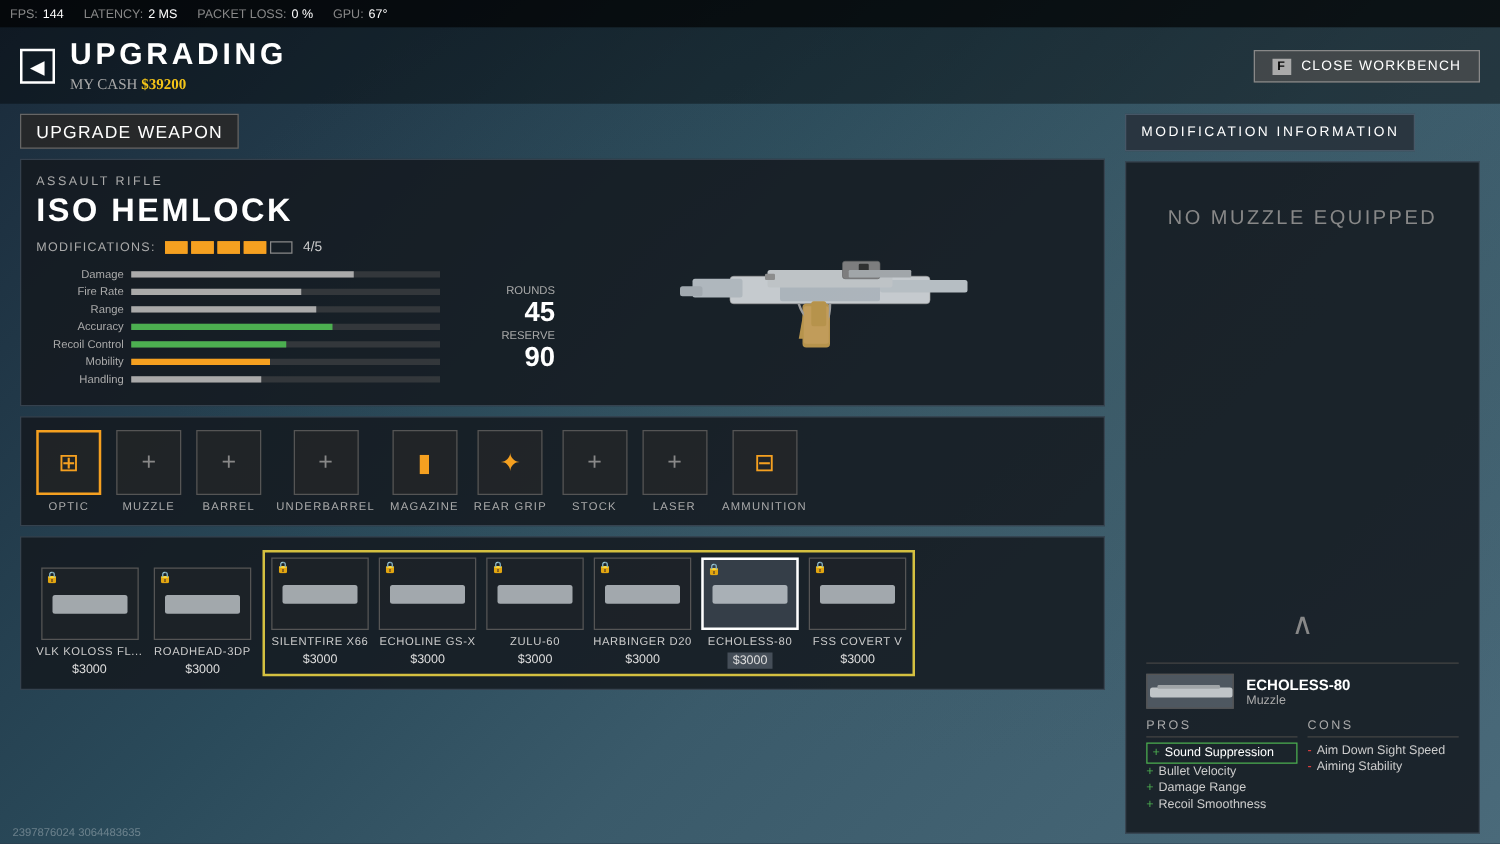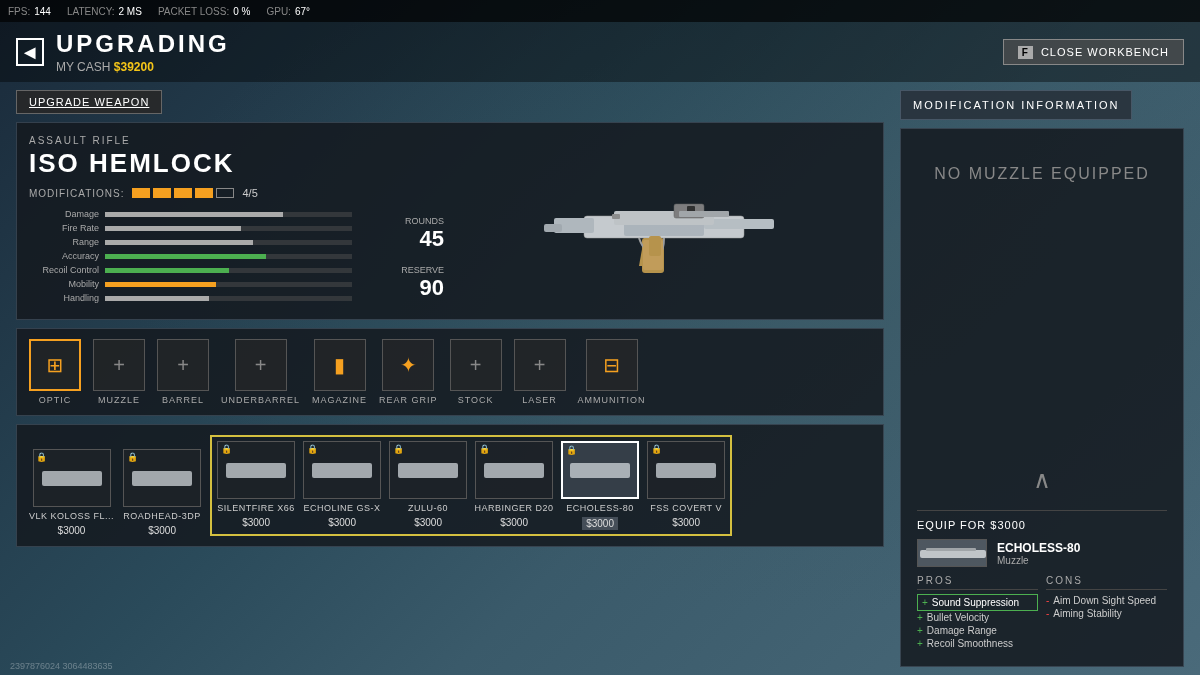--- a/index.html
+++ b/index.html
@@ -81,20 +81,21 @@
       font-weight: bold;
       color: #fff;
       letter-spacing: 3px;
       text-transform: uppercase;
     }
     .cash-line {
       font-size: 12px;
       color: #aaa;
       text-transform: uppercase;
       margin-top: 2px;
+      font-family: Liberation Serif, serif;
     }
     .cash-value { color: #f5c518; font-weight: bold; }
     .close-workbench {
       background: rgba(80,80,80,0.7);
       border: 1px solid #888;
       color: #fff;
       padding: 6px 14px;
       font-size: 11px;
       letter-spacing: 1px;
       cursor: pointer;
@@ -123,26 +124,25 @@
       display: flex;
       flex-direction: column;
       gap: 8px;
     }
 
     .upgrade-weapon-btn {
       background: rgba(40,40,40,0.9);
       border: 1px solid #666;
       color: #fff;
       padding: 5px 12px;
-      font-size: 11px;
+      font-size: 14px;
       letter-spacing: 1px;
       cursor: pointer;
       text-transform: uppercase;
       width: fit-content;
-      text-decoration: underline;
     }
 
     
     .weapon-info-panel {
       background: rgba(20,25,30,0.85);
       border: 1px solid rgba(100,120,140,0.4);
       padding: 12px;
       display: flex;
       gap: 12px;
     }
@@ -178,21 +178,21 @@
     .mod-dots { display: flex; gap: 3px; }
     .mod-dot {
       width: 18px; height: 10px;
       border: 1px solid #888;
     }
     .mod-dot.filled { background: #f5a020; border-color: #f5a020; }
     .mod-dot.empty { background: transparent; }
     .mods-count { font-size: 11px; color: #ccc; }
 
     
-    .stats-section { display: flex; gap: 12px; }
+    .stats-section { display: flex; gap: 12px; align-items: center; }
     .stat-bars { flex: 1; }
     .stat-row {
       display: flex;
       align-items: center;
       margin-bottom: 4px;
       gap: 6px;
     }
     .stat-label {
       font-size: 9px;
       color: #aaa;
@@ -721,21 +721,20 @@
     </div>
 
     <div class="right-panel">
       <div class="mod-info-header">MODIFICATION INFORMATION</div>
       <div class="mod-info-panel">
         <div class="no-muzzle-text">NO MUZZLE EQUIPPED</div>
         <div style="flex:1"></div>
         <div class="chevron-up">∧</div>
 
         <div class="equip-section">
-          <div class="equip-btn-label">EQUIP FOR $3000</div>
           <div class="equip-item-row">
             <div class="equip-item-img">
               <svg width="70" height="28" viewBox="0 0 70 28">
                 <rect x="2" y="10" width="66" height="8" rx="2" fill="#c0c5c8"></rect>
                 <rect x="8" y="8" width="50" height="3" rx="1" fill="#a0a5a8"></rect>
               </svg>
             </div>
             <div class="equip-item-info">
               <div class="equip-item-name">ECHOLESS-80</div>
               <div class="equip-item-type">Muzzle</div>

